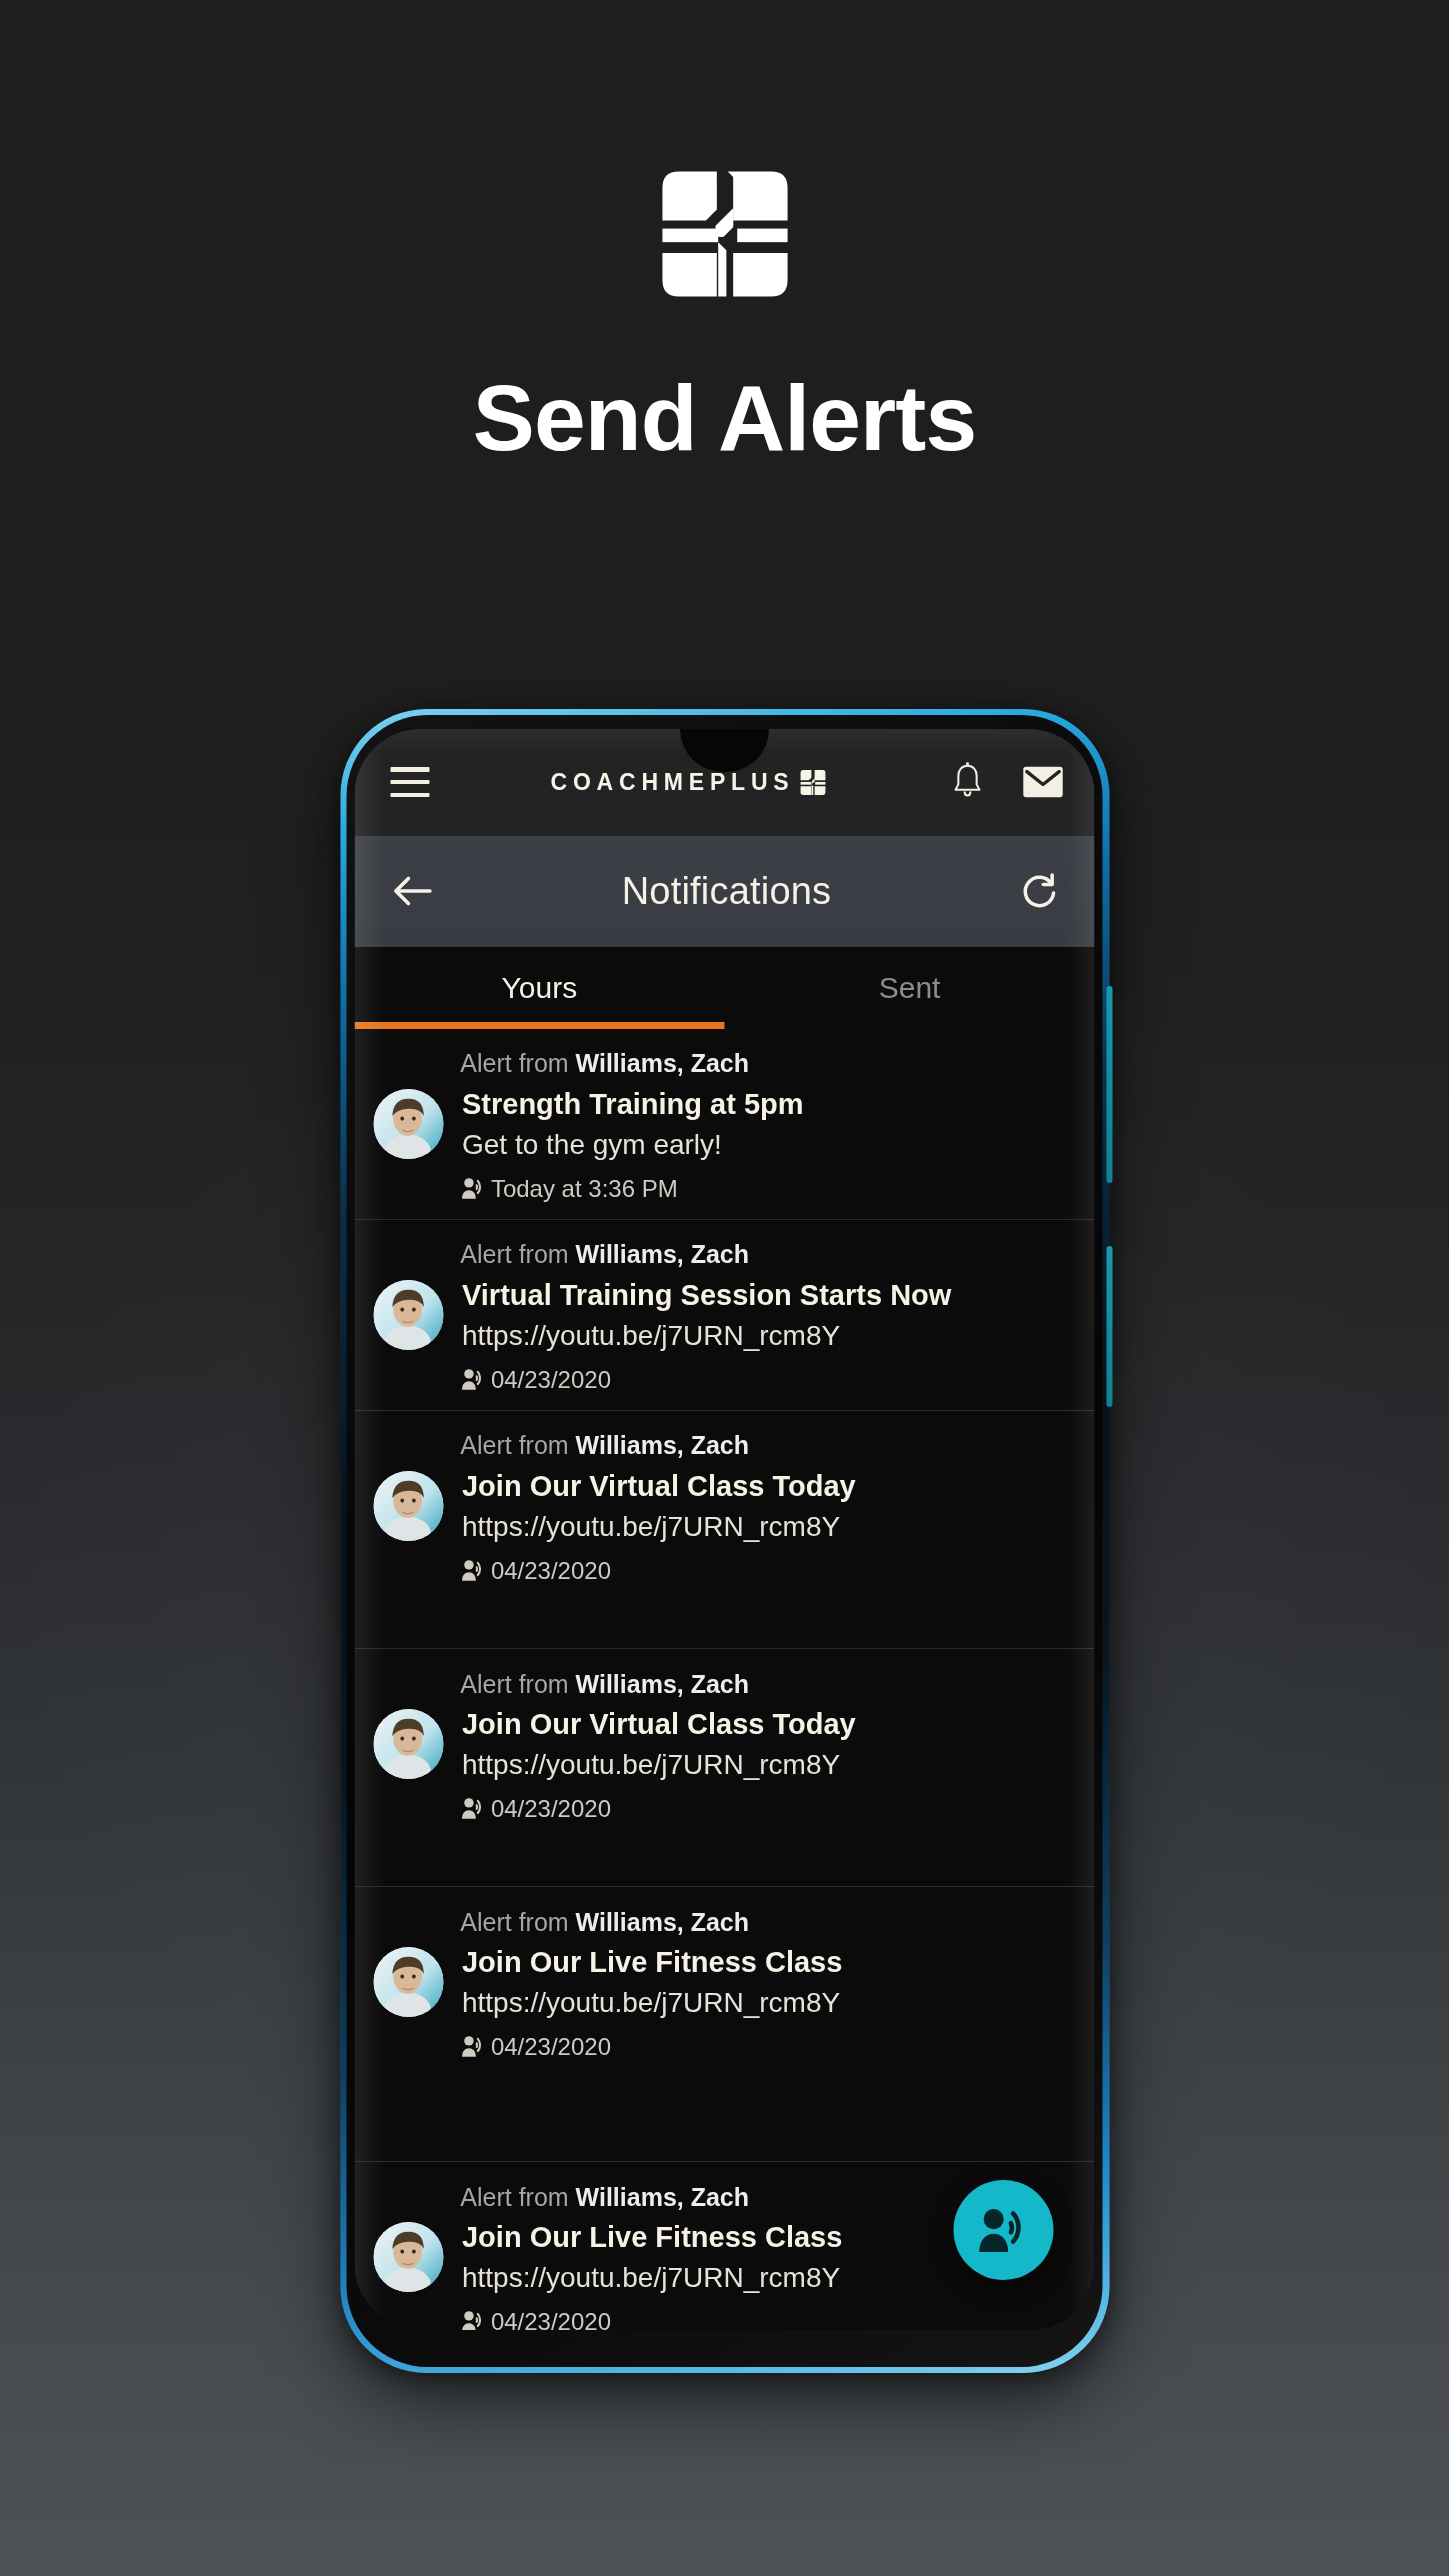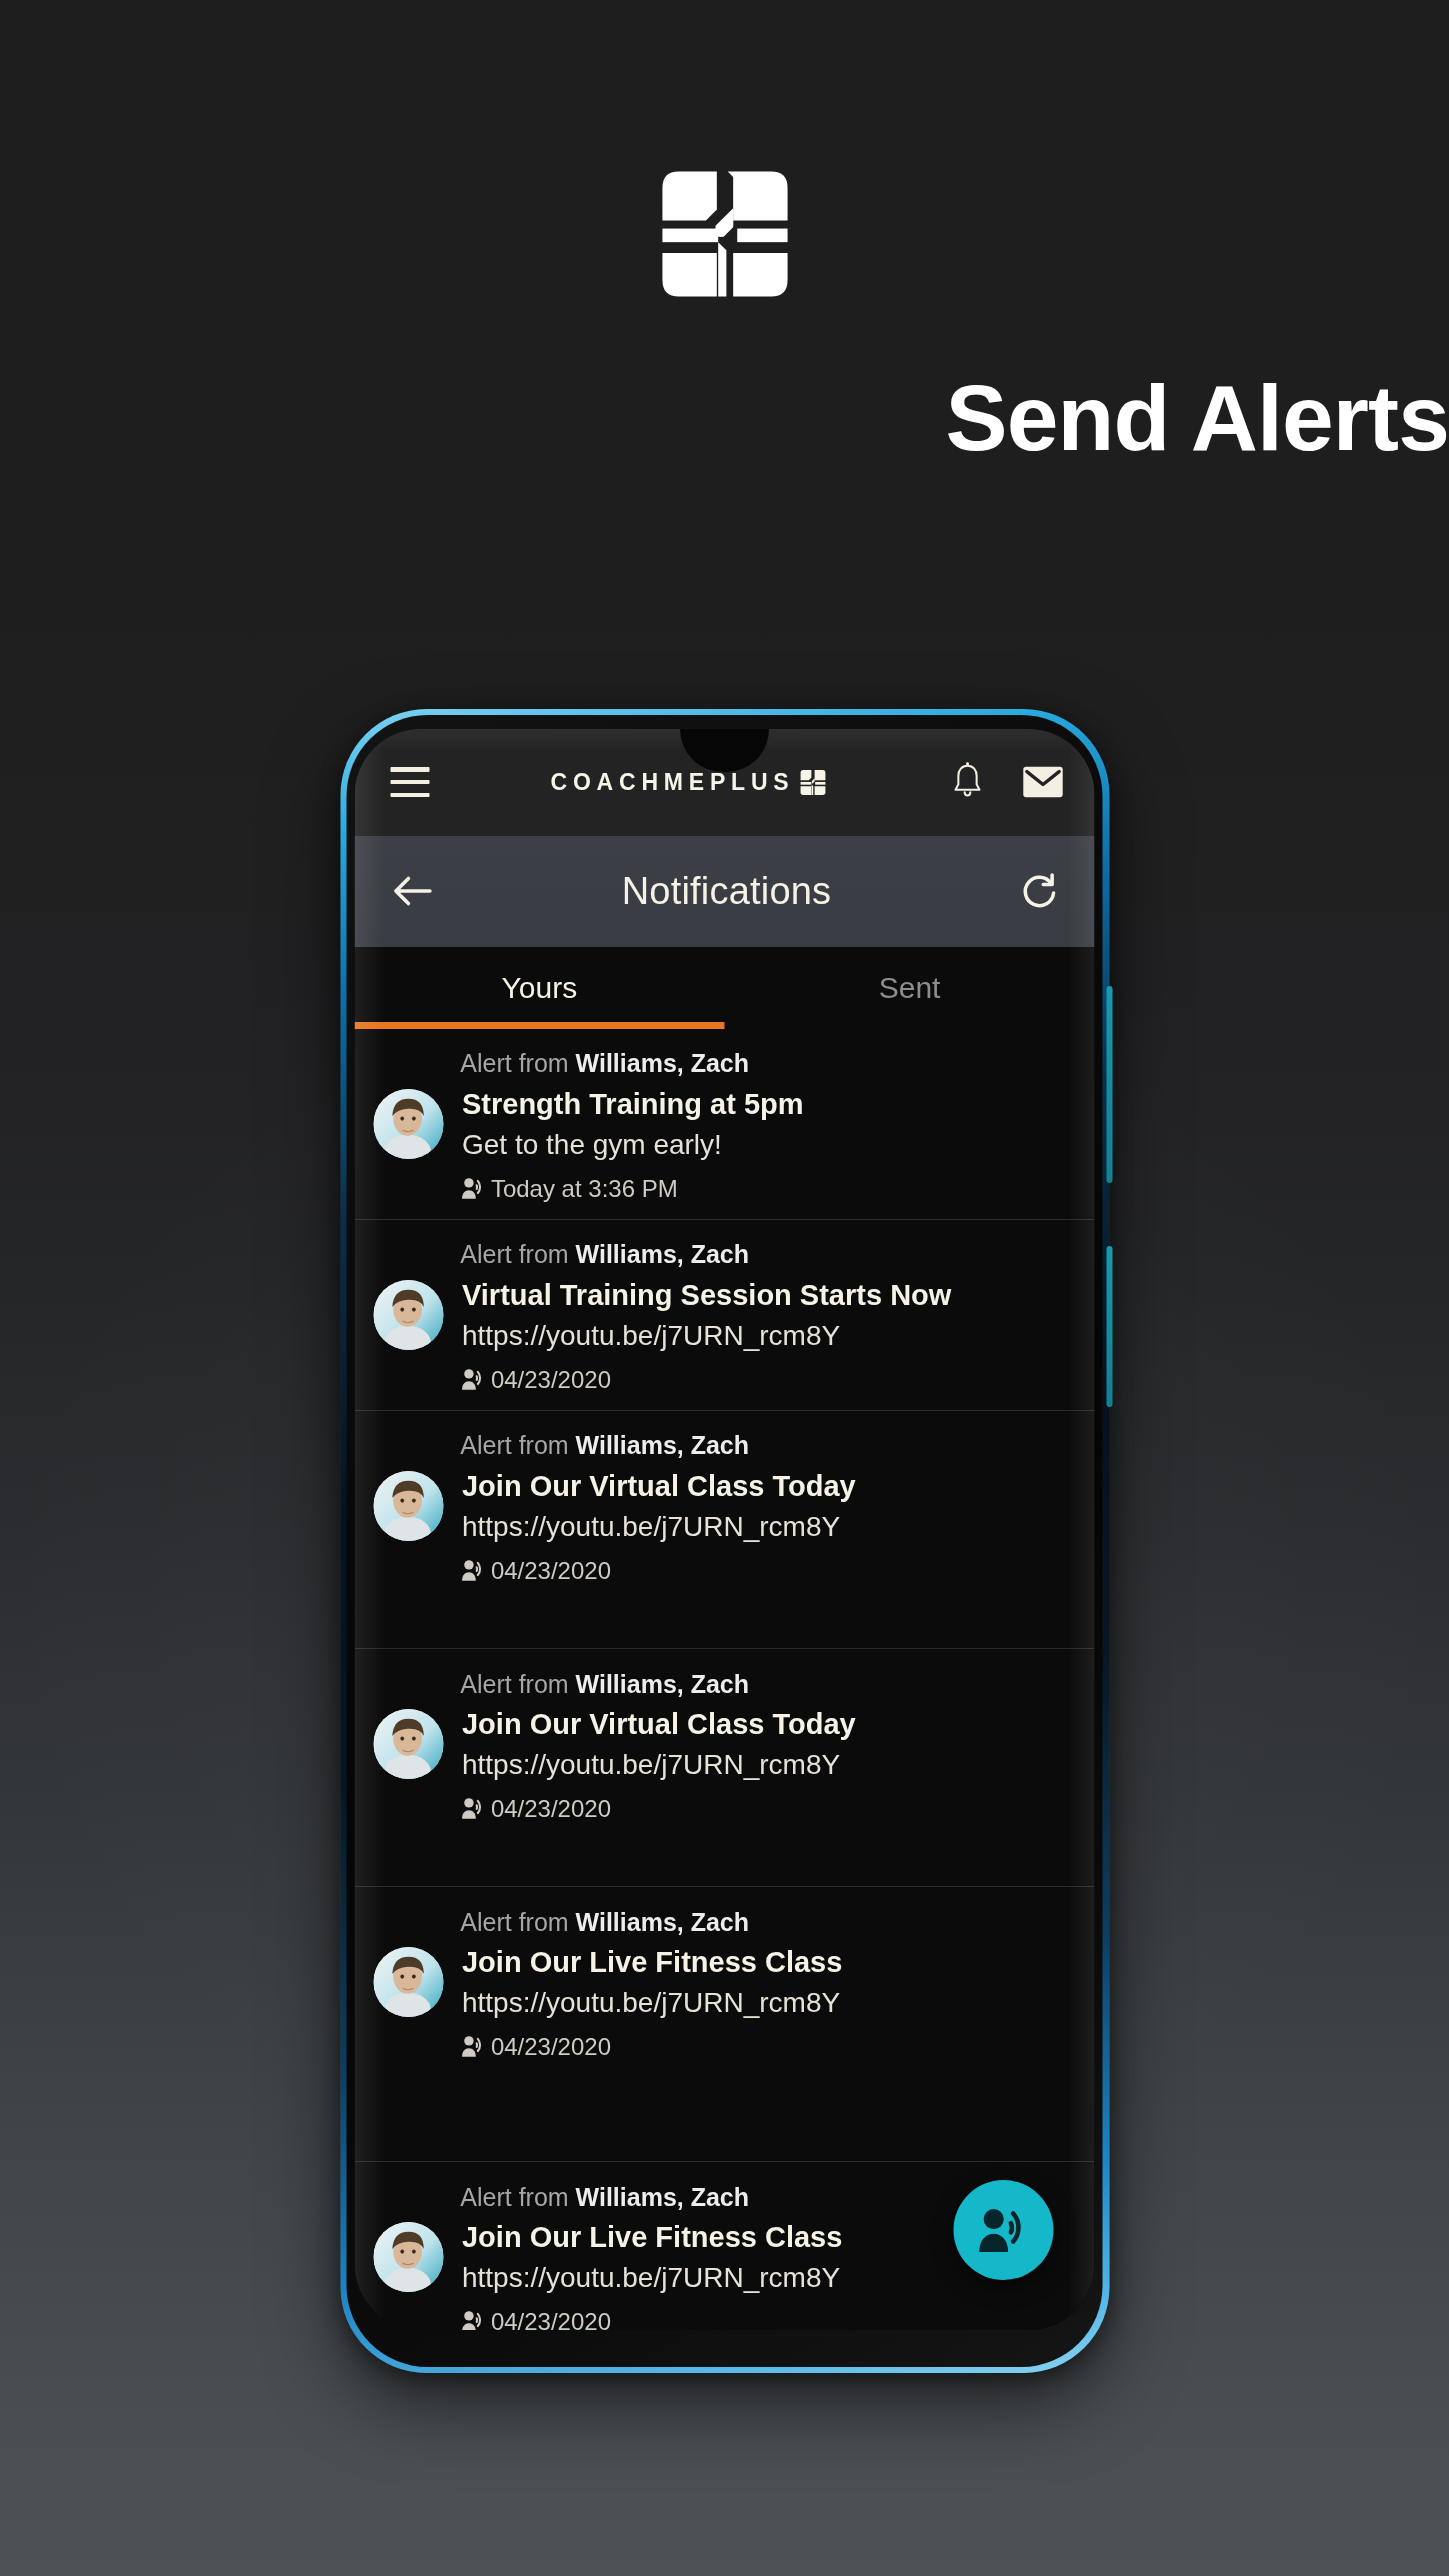--- a/index.html
+++ b/index.html
@@ -39,21 +39,21 @@
     height: 1342px;
     transform: translate(-50%, -50%);
     background: radial-gradient(ellipse at center, rgba(255,255,255,0.035) 0%, rgba(255,255,255,0.012) 42%, rgba(0,0,0,0) 70%);
     pointer-events: none;
   }
 
   
   .hero {
     position: absolute;
     top: 0; left: 0; right: 0;
-    text-align: right;
+    text-align: center;
   }
   .brand-logo {
     margin: 166px auto 0;
     width: 136px;
     height: 136px;
     display: block;
   }
   .hero-title {
     margin: 70px 0 0;
     font-size: 93px;

